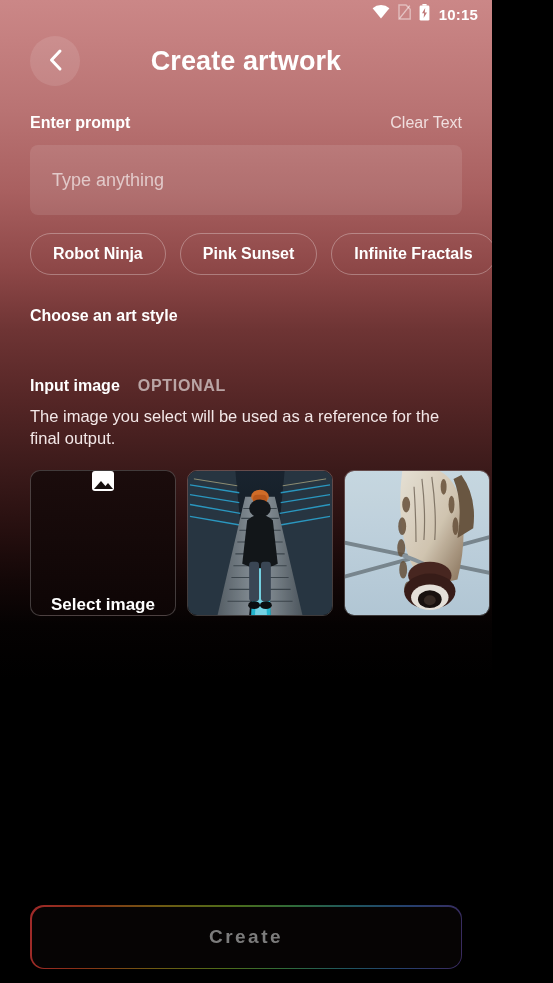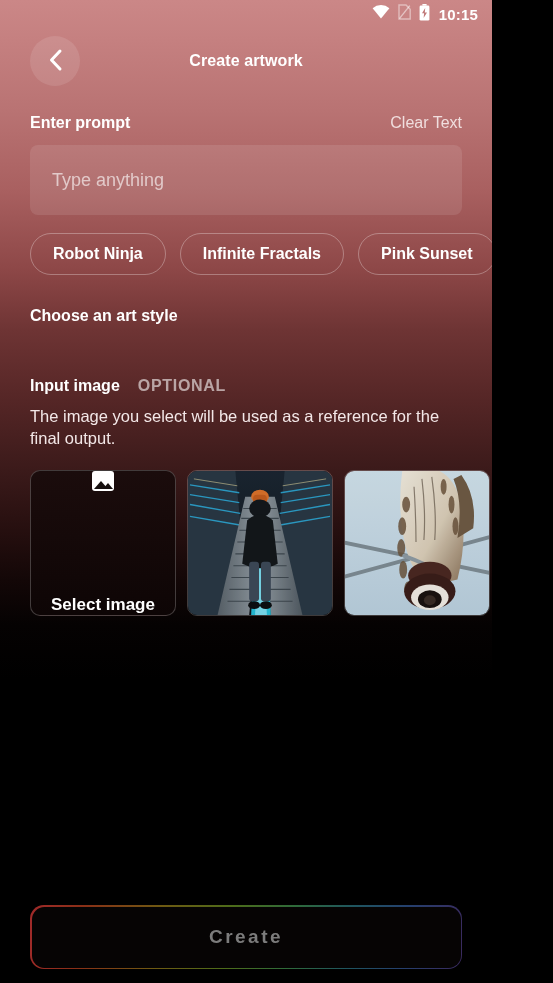--- a/index.html
+++ b/index.html
@@ -61,21 +61,21 @@
     transform: translateY(-50%);
     width: 50px; height: 50px;
     border-radius: 50%;
     background: rgba(255,255,255,0.11);
     display: flex; align-items: center; justify-content: center;
     cursor: pointer;
     border: none;
   }
   .page-title {
     color: #ffffff;
-    font-size: 16px;
+    font-size: 27px;
     font-weight: 700;
     letter-spacing: .1px;
   }
 
   
   .section-row {
     display: flex;
     align-items: center;
     justify-content: space-between;
     padding: 0 30px;
@@ -291,22 +291,22 @@
     <span class="label-strong">Enter prompt</span>
     <span class="clear-text">Clear Text</span>
   </div>
 
   <div class="prompt-box">
     <input class="prompt-input" type="text" placeholder="Type anything" style="">
   </div>
 
   <div class="chips">
     <button class="chip">Robot Ninja</button>
+    <button class="chip">Pink Sunset</button>
     <button class="chip">Infinite Fractals</button>
-    <button class="chip">Pink Sunset</button>
     <button class="chip">Tall Bird</button>
   </div>
 
   <div class="art-style-head">
     <span class="label-strong">Choose an art style</span>
   </div>
 
   <div class="input-image-head">
     <span class="label-strong">Input image</span>
     <span class="optional-badge">OPTIONAL</span>

